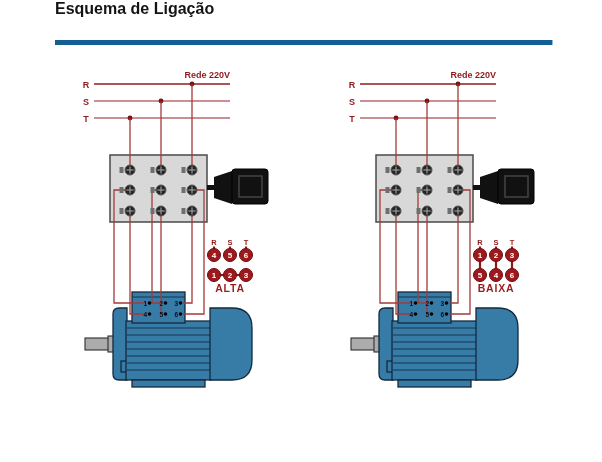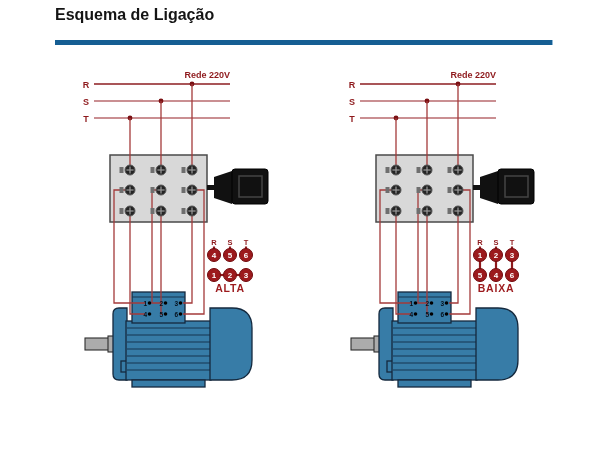--- a/index.html
+++ b/index.html
@@ -1,21 +1,21 @@
 <!DOCTYPE html>
 <html><head>
 <meta charset="utf-8">
 <style>
   html,body{margin:0;padding:0;}
   body{
     width:602px;height:462px;position:relative;background:#ffffff;
     font-family:"Liberation Sans","DejaVu Sans",sans-serif;overflow:hidden;
   }
   .title{
-    position:absolute;left:55px;top:6px;font-size:16px;font-weight:bold;color:#141414;
+    position:absolute;left:55px;top:0;font-size:16px;font-weight:bold;color:#141414;
   }
   .rule{
     position:absolute;left:55px;top:40px;width:497px;height:5px;background:#155e93;
     border-right:1px solid #8fb8d6;
   }
   svg.diagram{position:absolute;top:65px;}
   svg.diagram.left{left:55px;}
   svg.diagram.right{left:321px;}
   .phase-label,.net-label{font-size:9px;font-weight:bold;fill:#8e191c;}
   .line-r{stroke:#8c1d20;stroke-width:1.4;}

